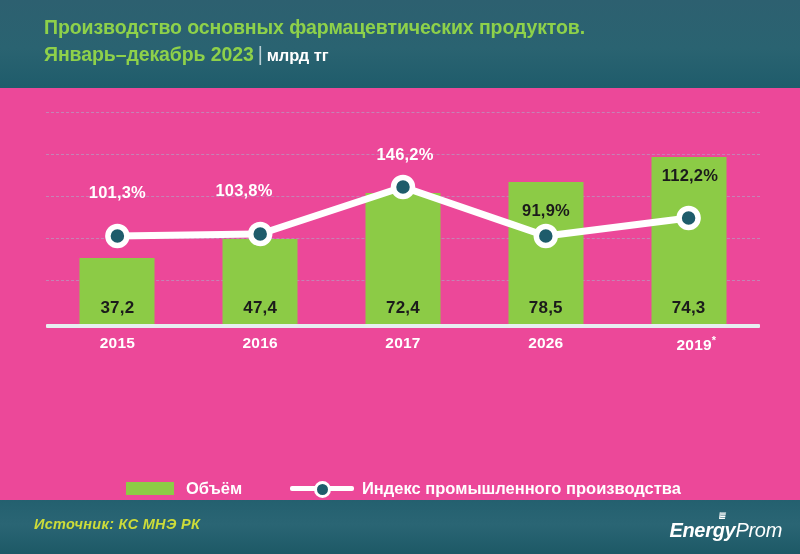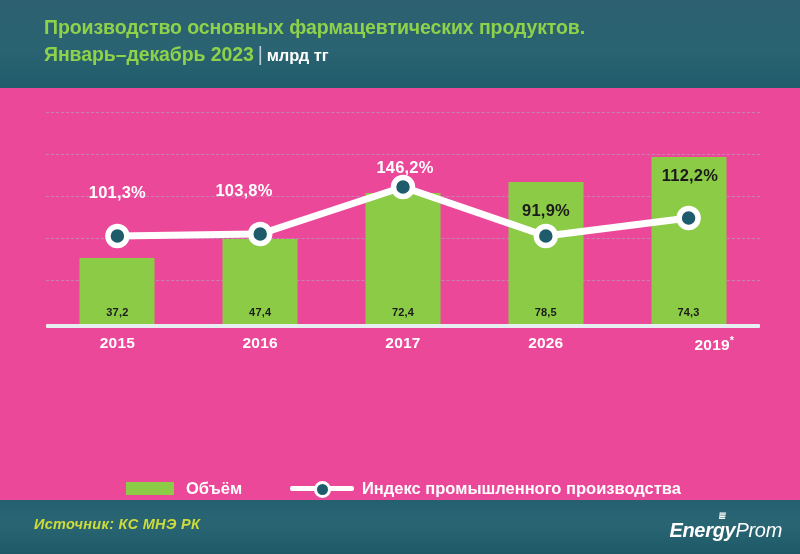--- a/index.html
+++ b/index.html
@@ -91,21 +91,21 @@
     width: 75px;
     background: #8ccb46;
     box-shadow: 0 0 0 0 rgba(0,0,0,0);
   }
   .bar-value {
     position: absolute;
     bottom: 8px;
     left: 0;
     width: 100%;
     text-align: center;
-    font-size: 11px;
+    font-size: 17px;
     font-weight: bold;
     color: #1b1b1b;
     letter-spacing: 0.2px;
   }
 
   #axis-line {
     position: absolute;
     left: 46px;
     top: 236px;
     width: 714px;
@@ -328,30 +328,30 @@
       <polyline points="117.4,148 260.2,146 403,99 545.8,148 688.6,130" fill="none" stroke="#ffffff" stroke-width="7" stroke-linejoin="round" stroke-linecap="round"></polyline>
       <circle cx="117.4" cy="148" r="9.5" fill="#1e5c6b" stroke="#ffffff" stroke-width="5.5"></circle>
       <circle cx="260.2" cy="146" r="9.5" fill="#1e5c6b" stroke="#ffffff" stroke-width="5.5"></circle>
       <circle cx="403" cy="99" r="9.5" fill="#1e5c6b" stroke="#ffffff" stroke-width="5.5"></circle>
       <circle cx="545.8" cy="148" r="9.5" fill="#1e5c6b" stroke="#ffffff" stroke-width="5.5"></circle>
       <circle cx="688.6" cy="130" r="9.5" fill="#1e5c6b" stroke="#ffffff" stroke-width="5.5"></circle>
     </svg>
 
     <div class="pct-label pct-on-bg" style="left:117.4px; top:95px">101,3%</div>
     <div class="pct-label pct-on-bg" style="left:244px;   top:93px">103,8%</div>
-    <div class="pct-label pct-on-bg" style="left:405px;   top:70px">146,2%</div>
+    <div class="pct-label pct-on-bg" style="left:405px;   top:57px">146,2%</div>
     <div class="pct-label pct-on-bar" style="left:546px;  top:113px">91,9%</div>
     <div class="pct-label pct-on-bar" style="left:690px;  top:78px">112,2%</div>
 
     <div id="xlabels">
       <div class="xlabel" style="left:0px">2015</div>
       <div class="xlabel" style="left:142.8px">2016</div>
       <div class="xlabel" style="left:285.6px">2017</div>
       <div class="xlabel" style="left:428.4px">2026</div>
-      <div class="xlabel" style="left:597px"><span>2019</span><span class="star">*</span></div>
+      <div class="xlabel" style="left:579px"><span>2019</span><span class="star">*</span></div>
     </div>
 
     <div id="legend">
       <div class="legend-item" style="left:126px">
         <span class="legend-swatch"></span>
         <span class="legend-text">Объём</span>
       </div>
       <div class="legend-item" style="left:290px">
         <span class="legend-line">
           <span class="legend-line-bar"></span>

